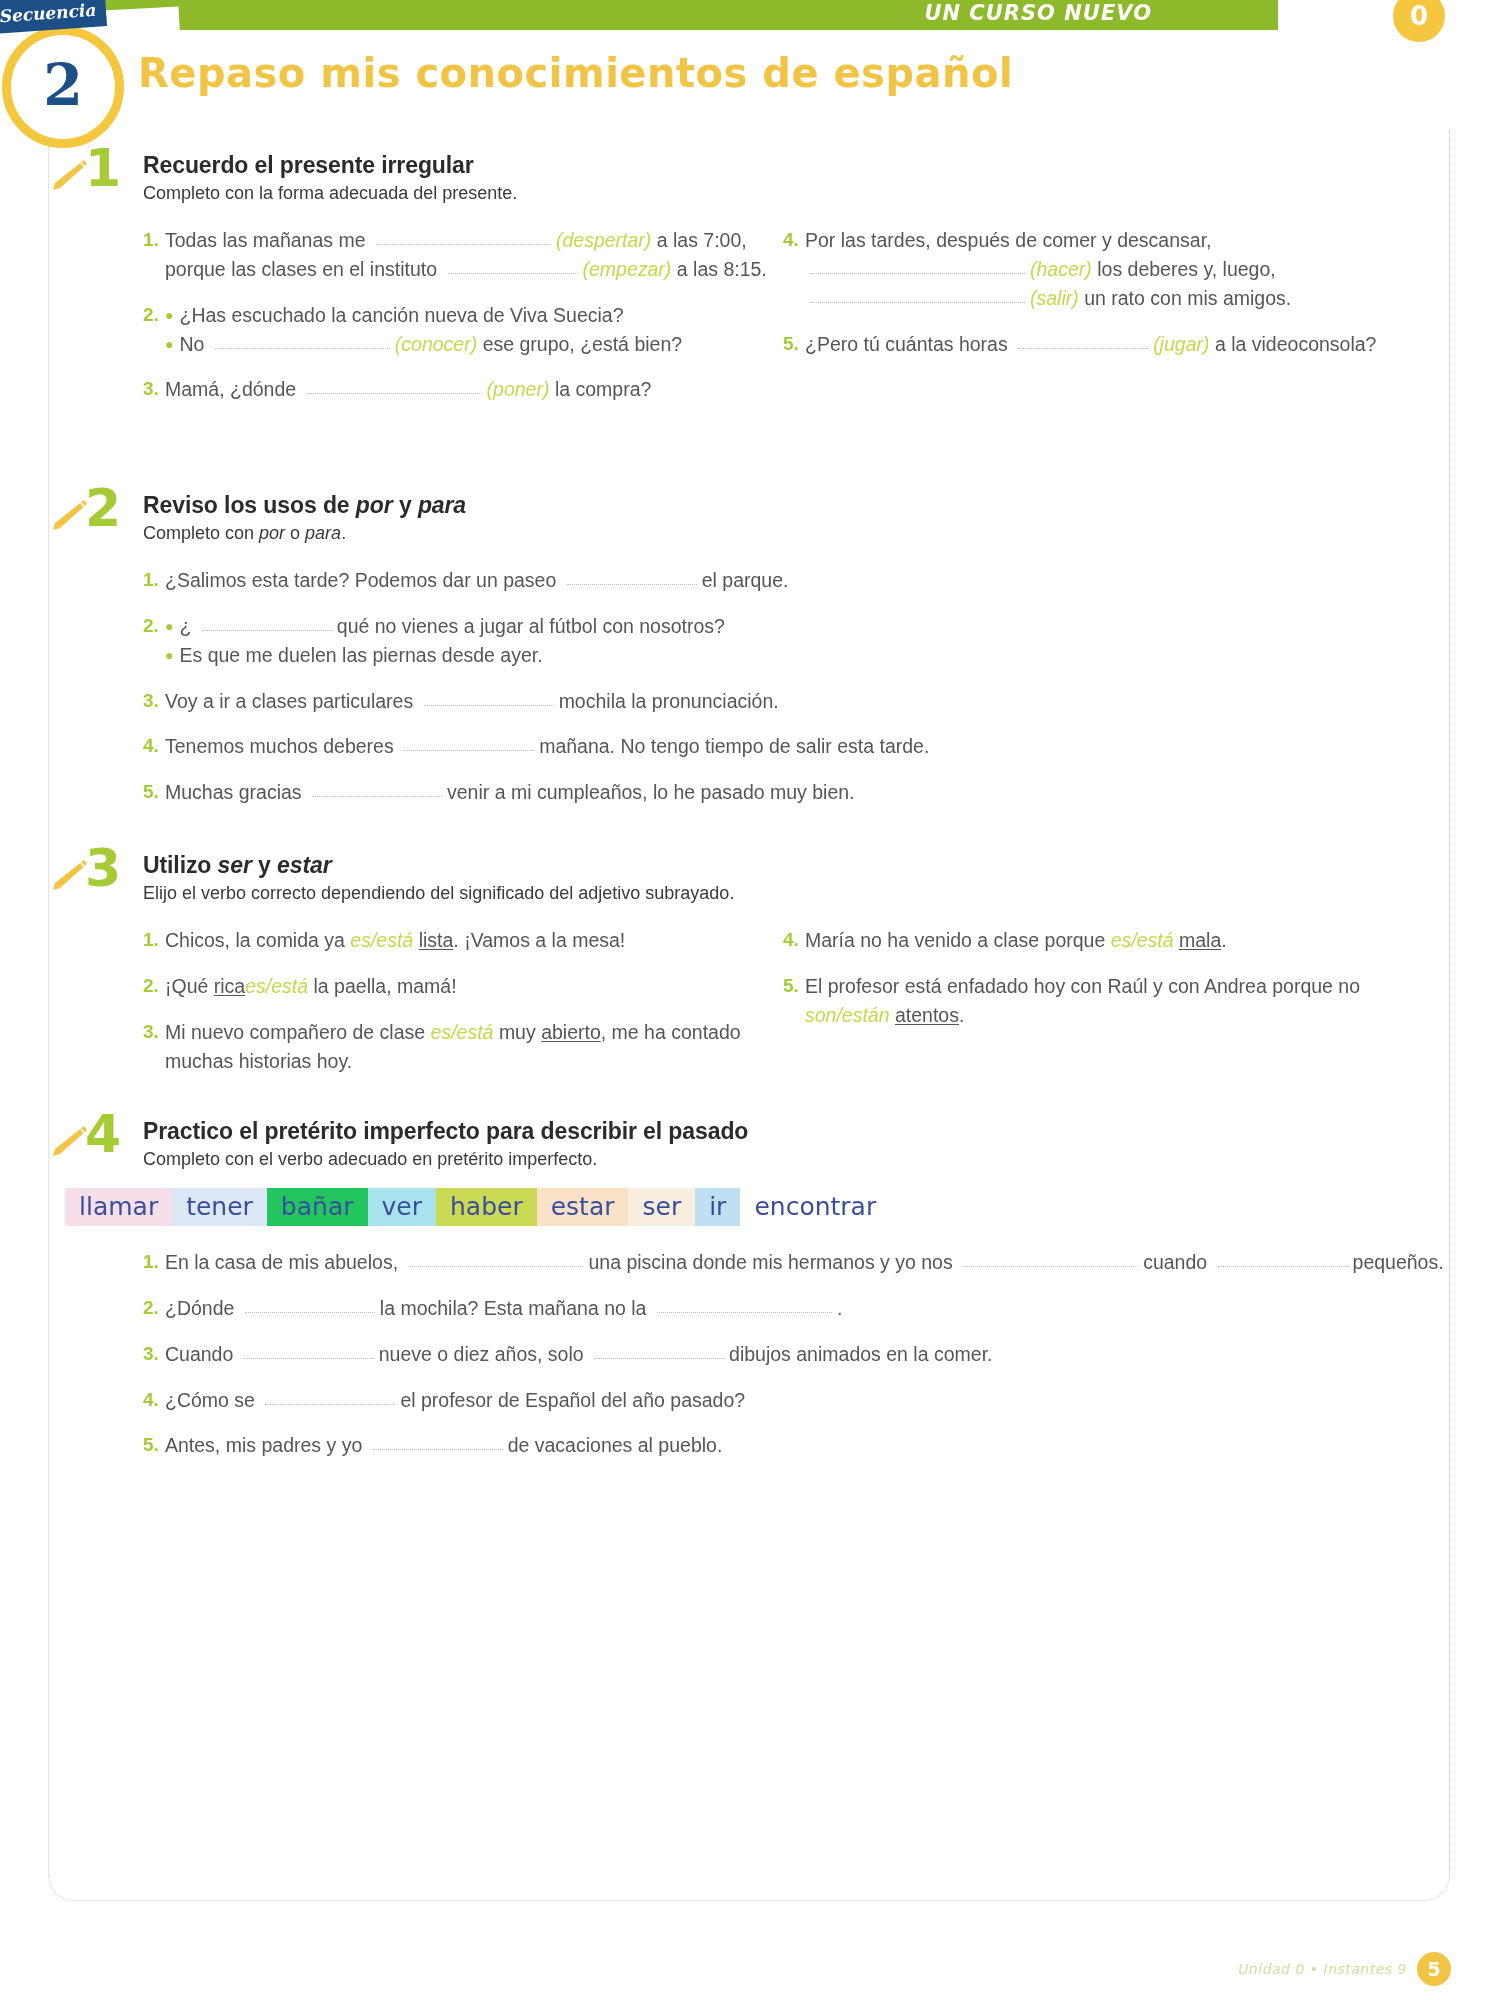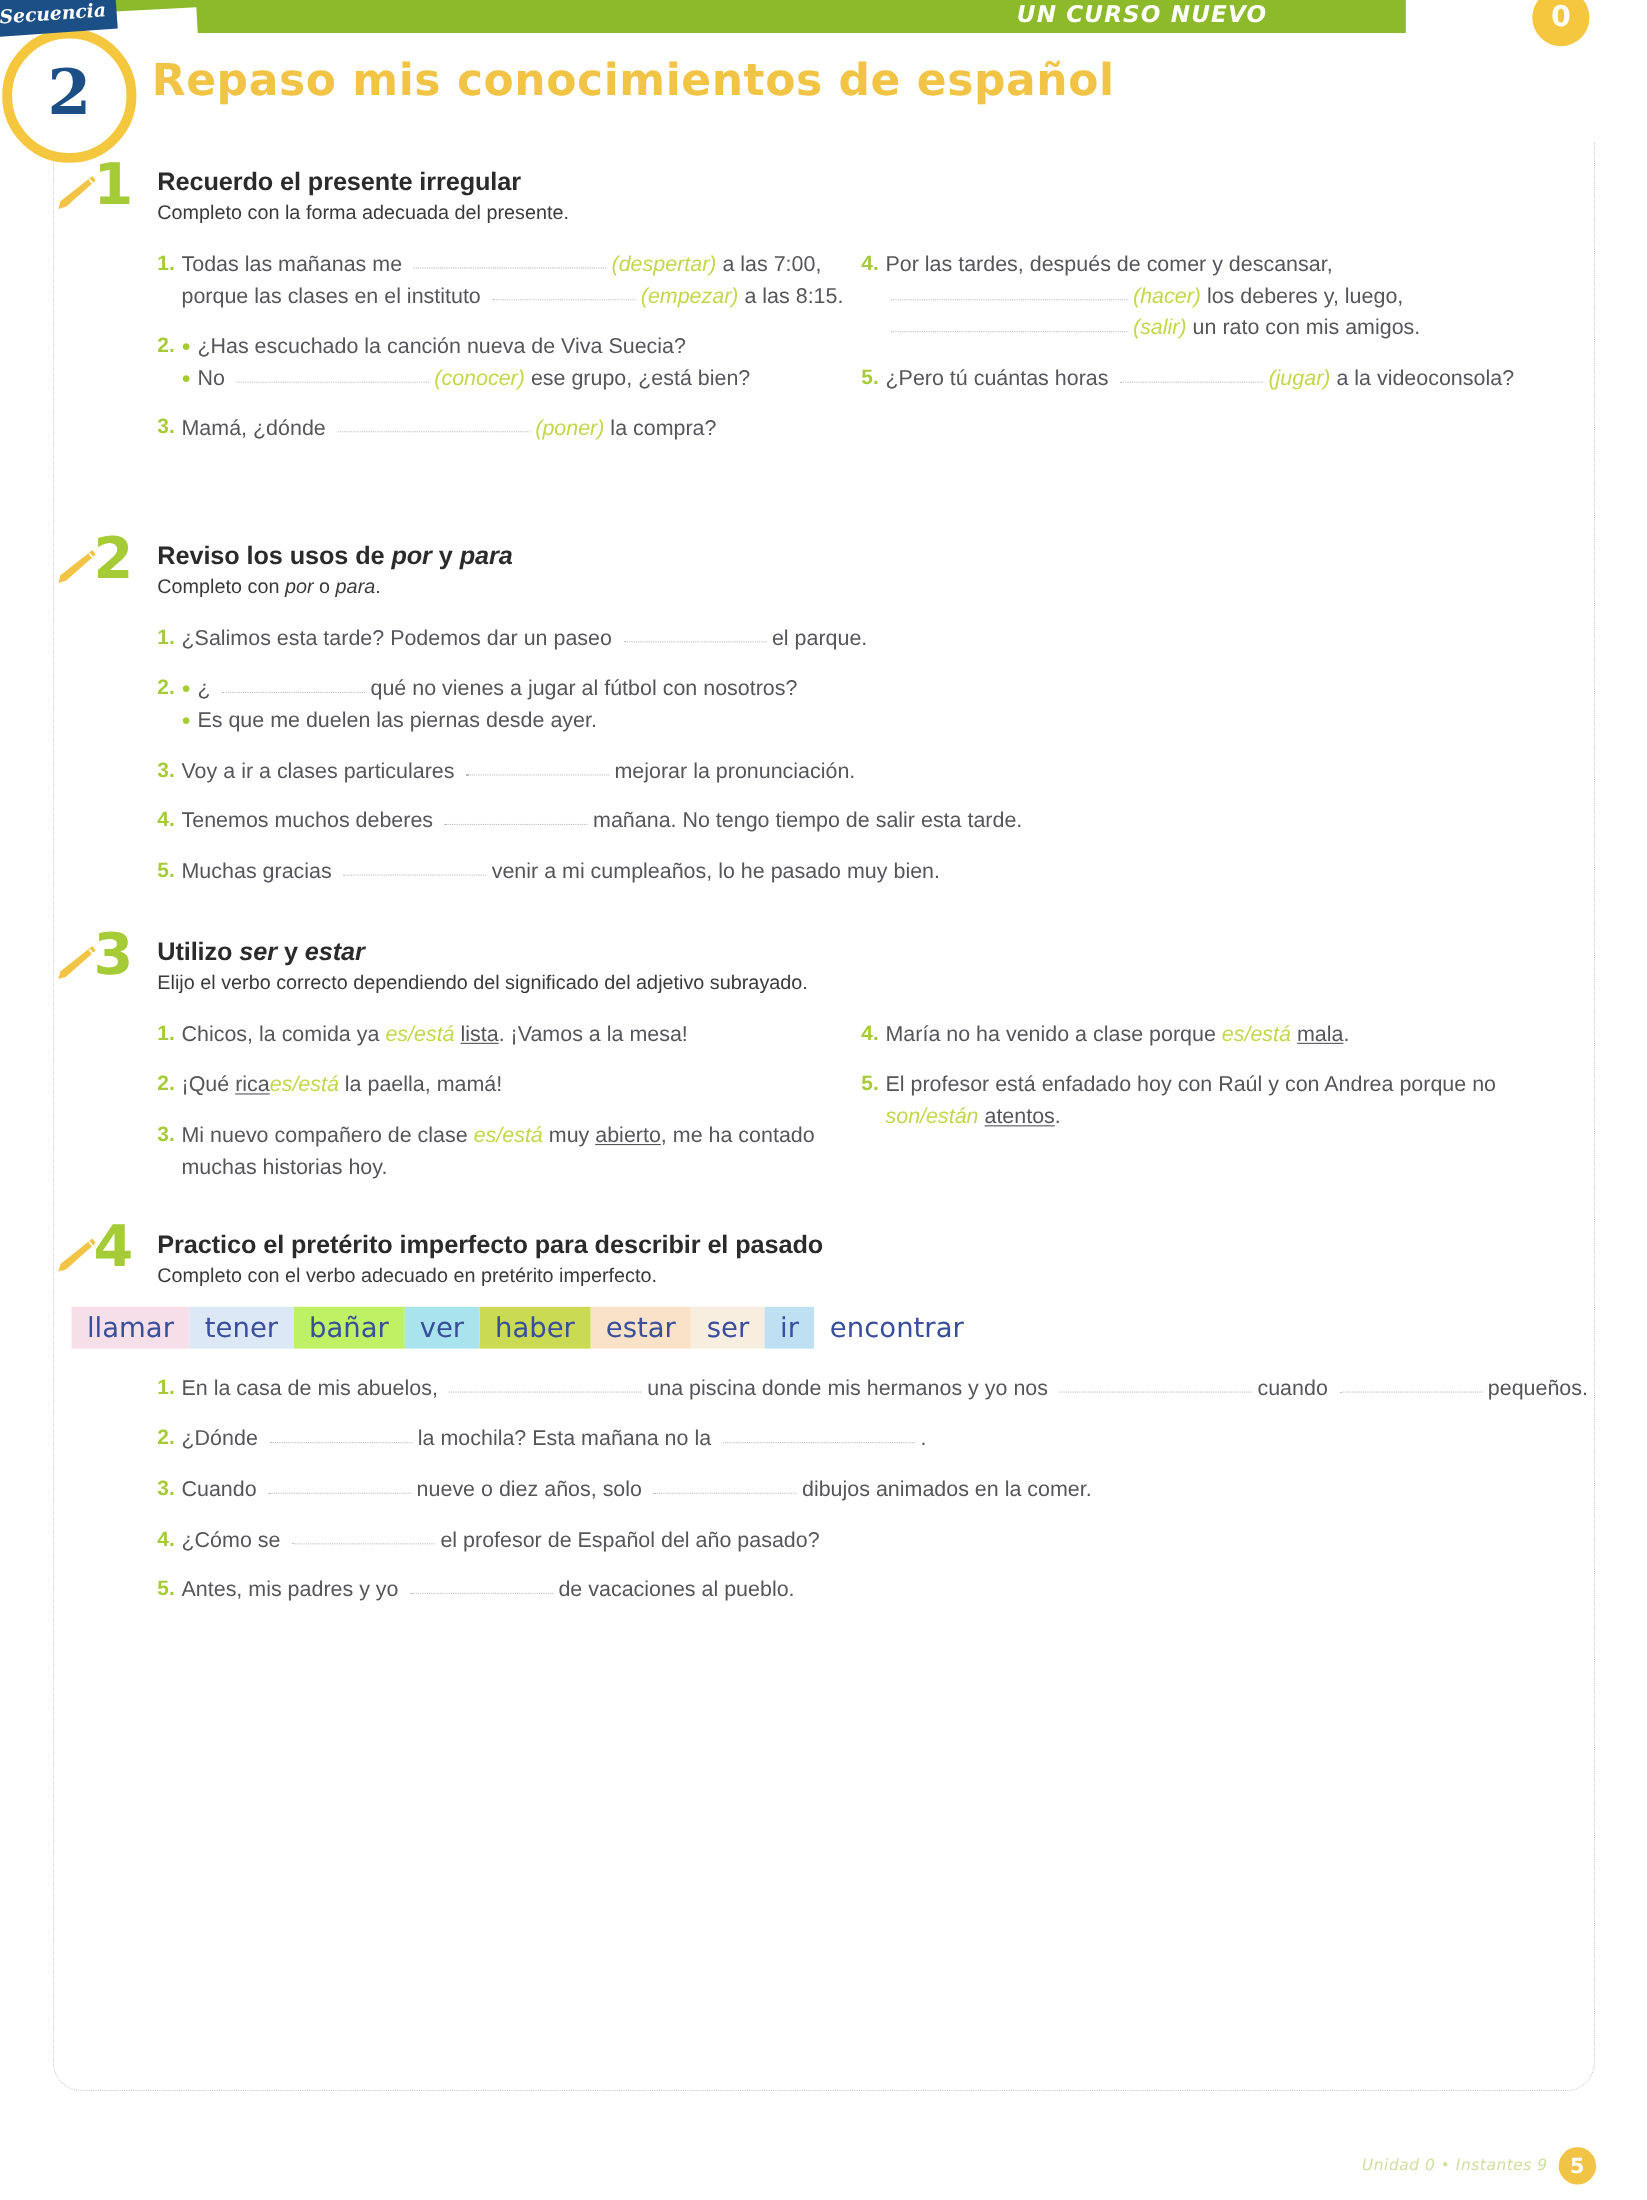--- a/index.html
+++ b/index.html
@@ -343,21 +343,21 @@
         </div>
         <div class="item">
           <span class="item-num">2.</span>
           <span class="item-body">
             <div><span class="dot">●</span><span>¿</span> <span class="blank b-md"></span><span>qué no vienes a jugar al fútbol con nosotros?</span> </div>
             <div><span class="dot">●</span><span>Es que me duelen las piernas desde ayer.</span> </div>
           </span>
         </div>
         <div class="item">
           <span class="item-num">3.</span>
-          <span class="item-body"><span>Voy a ir a clases particulares</span> <span class="blank b-md"></span><span>mejorar la pronunciación.</span> </span>
+          <span class="item-body"><span>Voy a ir a clases particulares</span> <span class="blank b-md"></span><span>mochila la pronunciación.</span> </span>
         </div>
         <div class="item">
           <span class="item-num">4.</span>
           <span class="item-body"><span>Tenemos muchos deberes</span> <span class="blank b-md"></span><span>mañana. No tengo tiempo de salir esta tarde.</span> </span>
         </div>
         <div class="item">
           <span class="item-num">5.</span>
           <span class="item-body"><span>Muchas gracias</span> <span class="blank b-md"></span><span>venir a mi cumpleaños, lo he pasado muy bien.</span> </span>
         </div>
       </div>
@@ -401,21 +401,21 @@
       <div class="ex-pencil"><svg viewBox="0 0 40 34" width="40" height="34">
           <path d="M36 2 L39 6 L12 30 L5 32 L7 25 Z" fill="#f2c445"></path>
           <path d="M33 5 L36.5 9" stroke="#ffffff" stroke-width="1.6" fill="none"></path>
         </svg></div>
       <div class="ex-num">4</div>
       <div class="ex-head"><span>Practico el pretérito imperfecto para describir el pasado</span></div>
       <div class="ex-sub"><span>Completo con el verbo adecuado en pretérito imperfecto.</span></div>
       <div class="wordbank">
         <span class="chip" style="background:#f7dfe9">llamar</span>
         <span class="chip" style="background:#dde8f7">tener</span>
-        <span class="chip" style="background:#bef264">bañar</span>
+        <span class="chip" style="background:#22c55e">bañar</span>
         <span class="chip" style="background:#a9e4ee">ver</span>
         <span class="chip" style="background:#cada53">haber</span>
         <span class="chip" style="background:#fae2c8">estar</span>
         <span class="chip" style="background:#f7eee0">ser</span>
         <span class="chip" style="background:#bfe0f2">ir</span>
         <span class="chip" style="background:#ffffff">encontrar</span>
       </div>
       <div class="items">
         <div class="item">
           <span class="item-num">1.</span>

